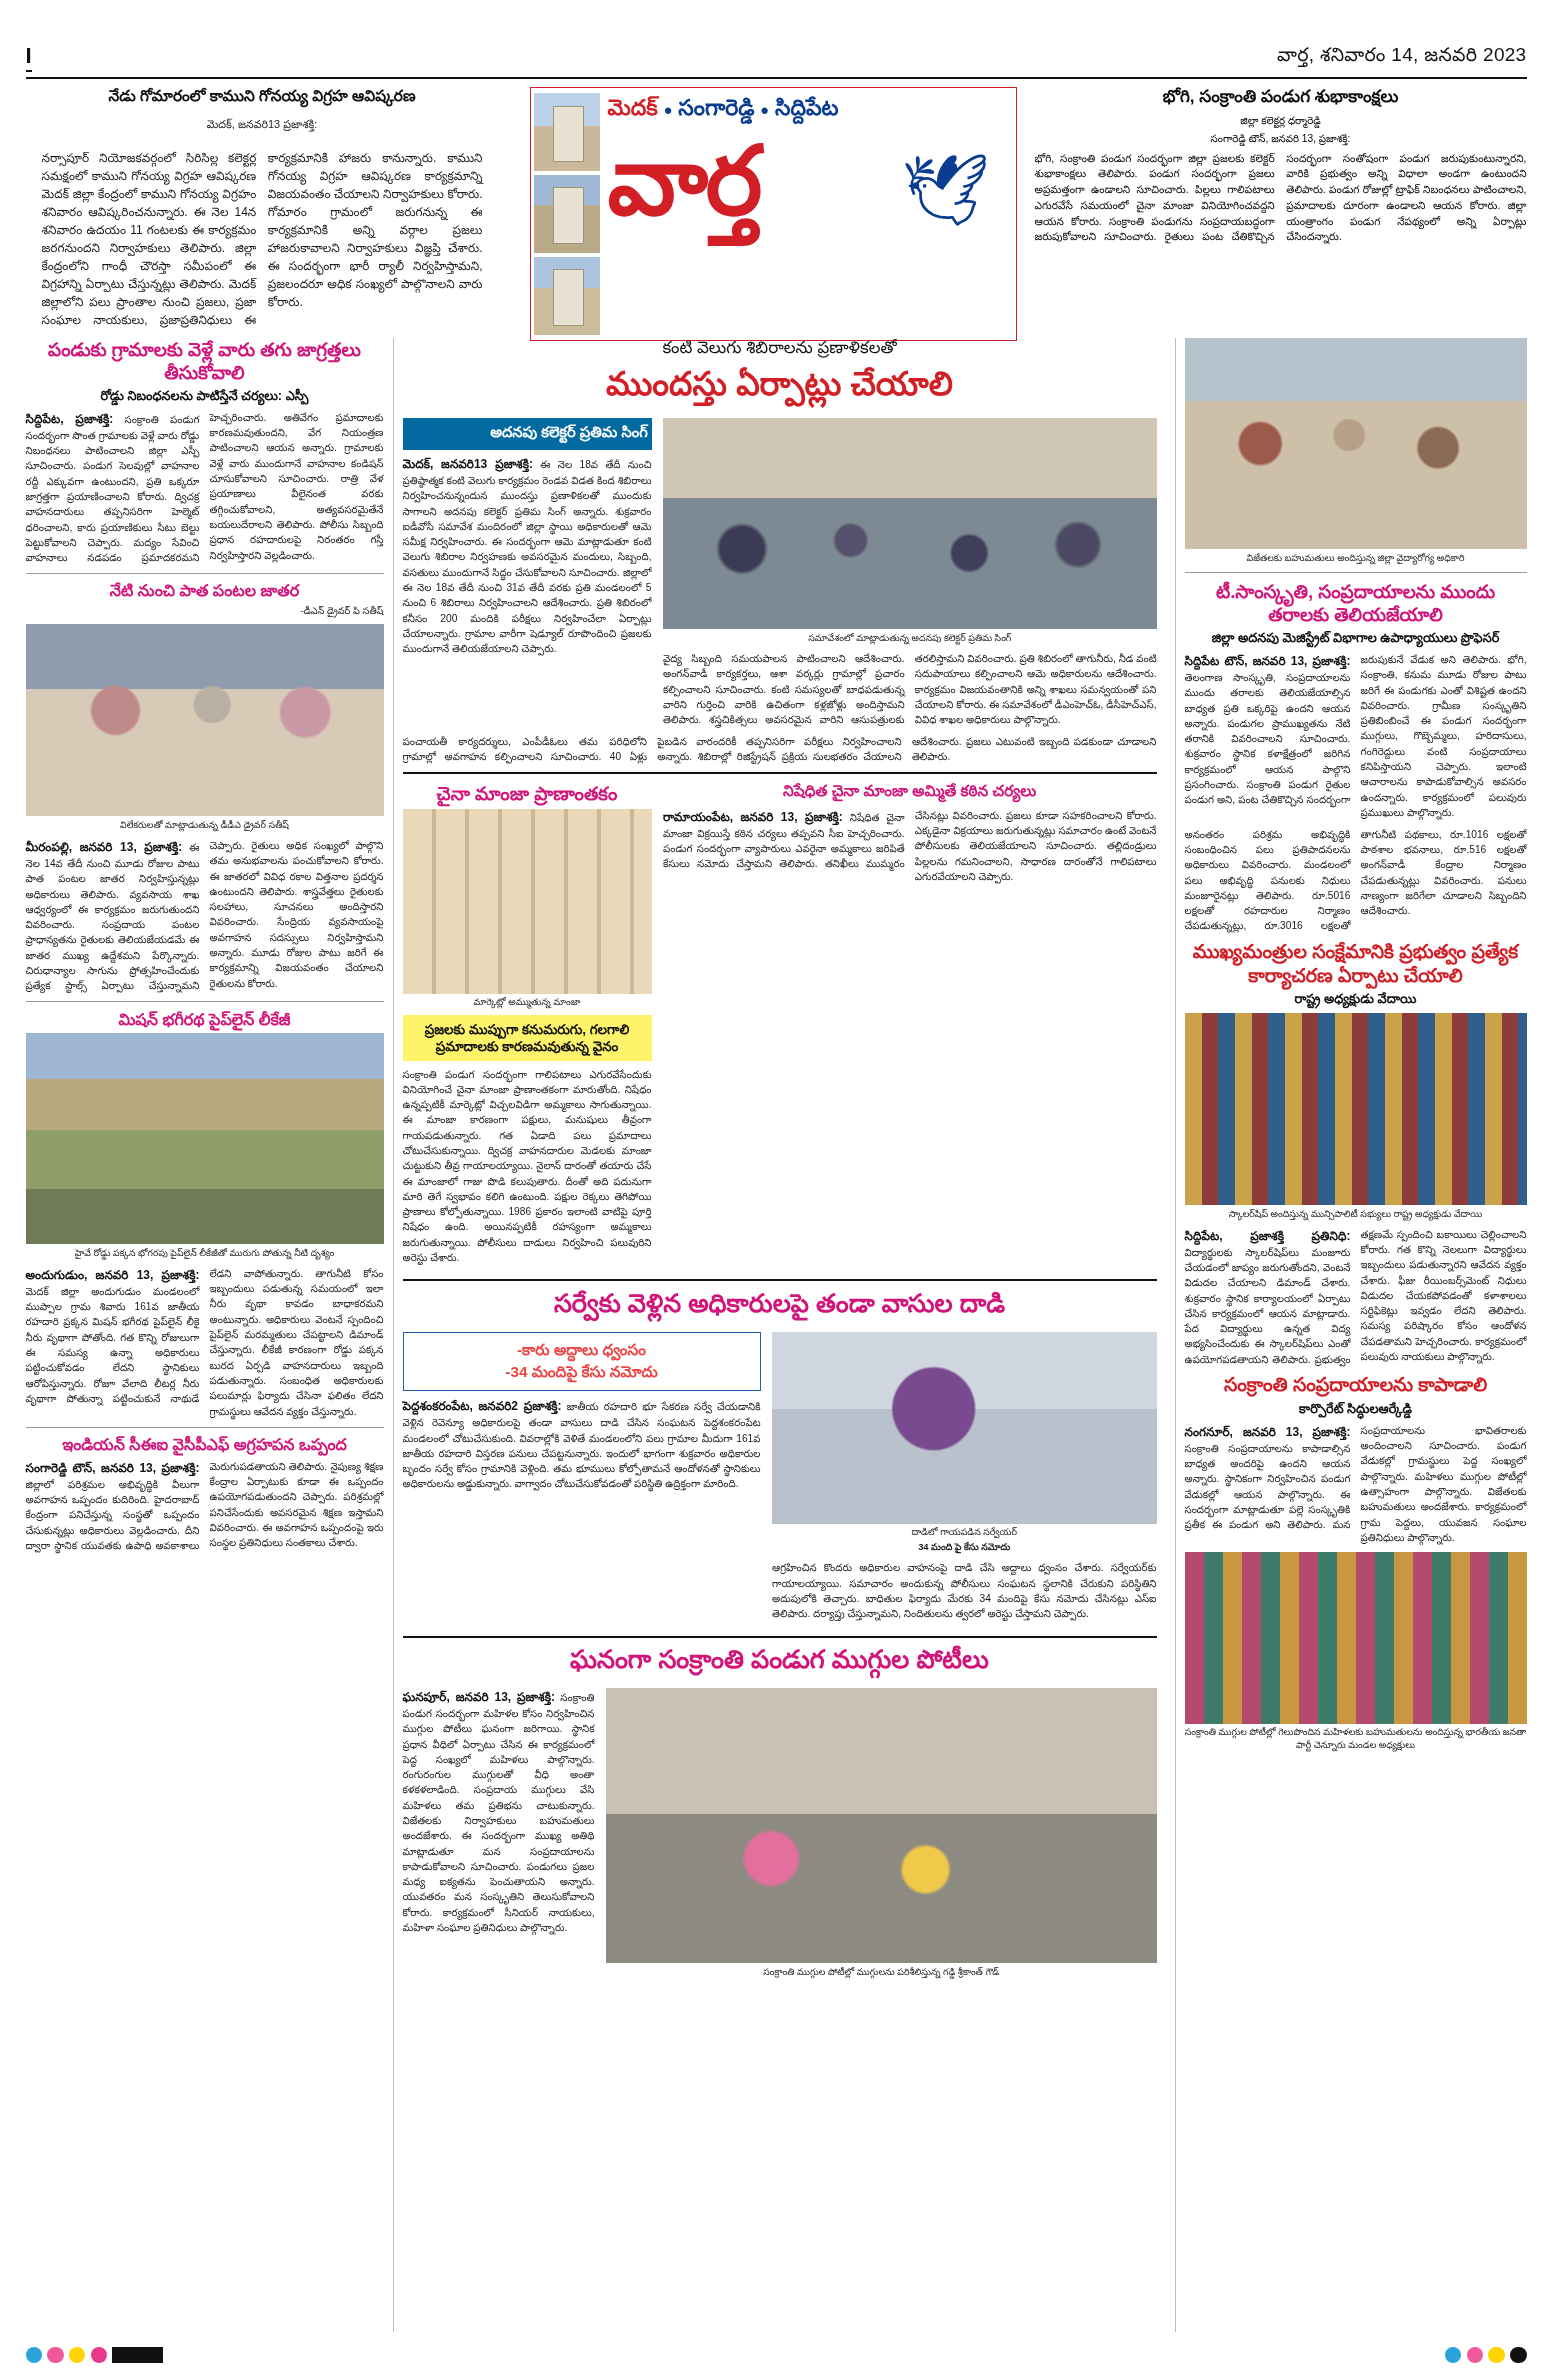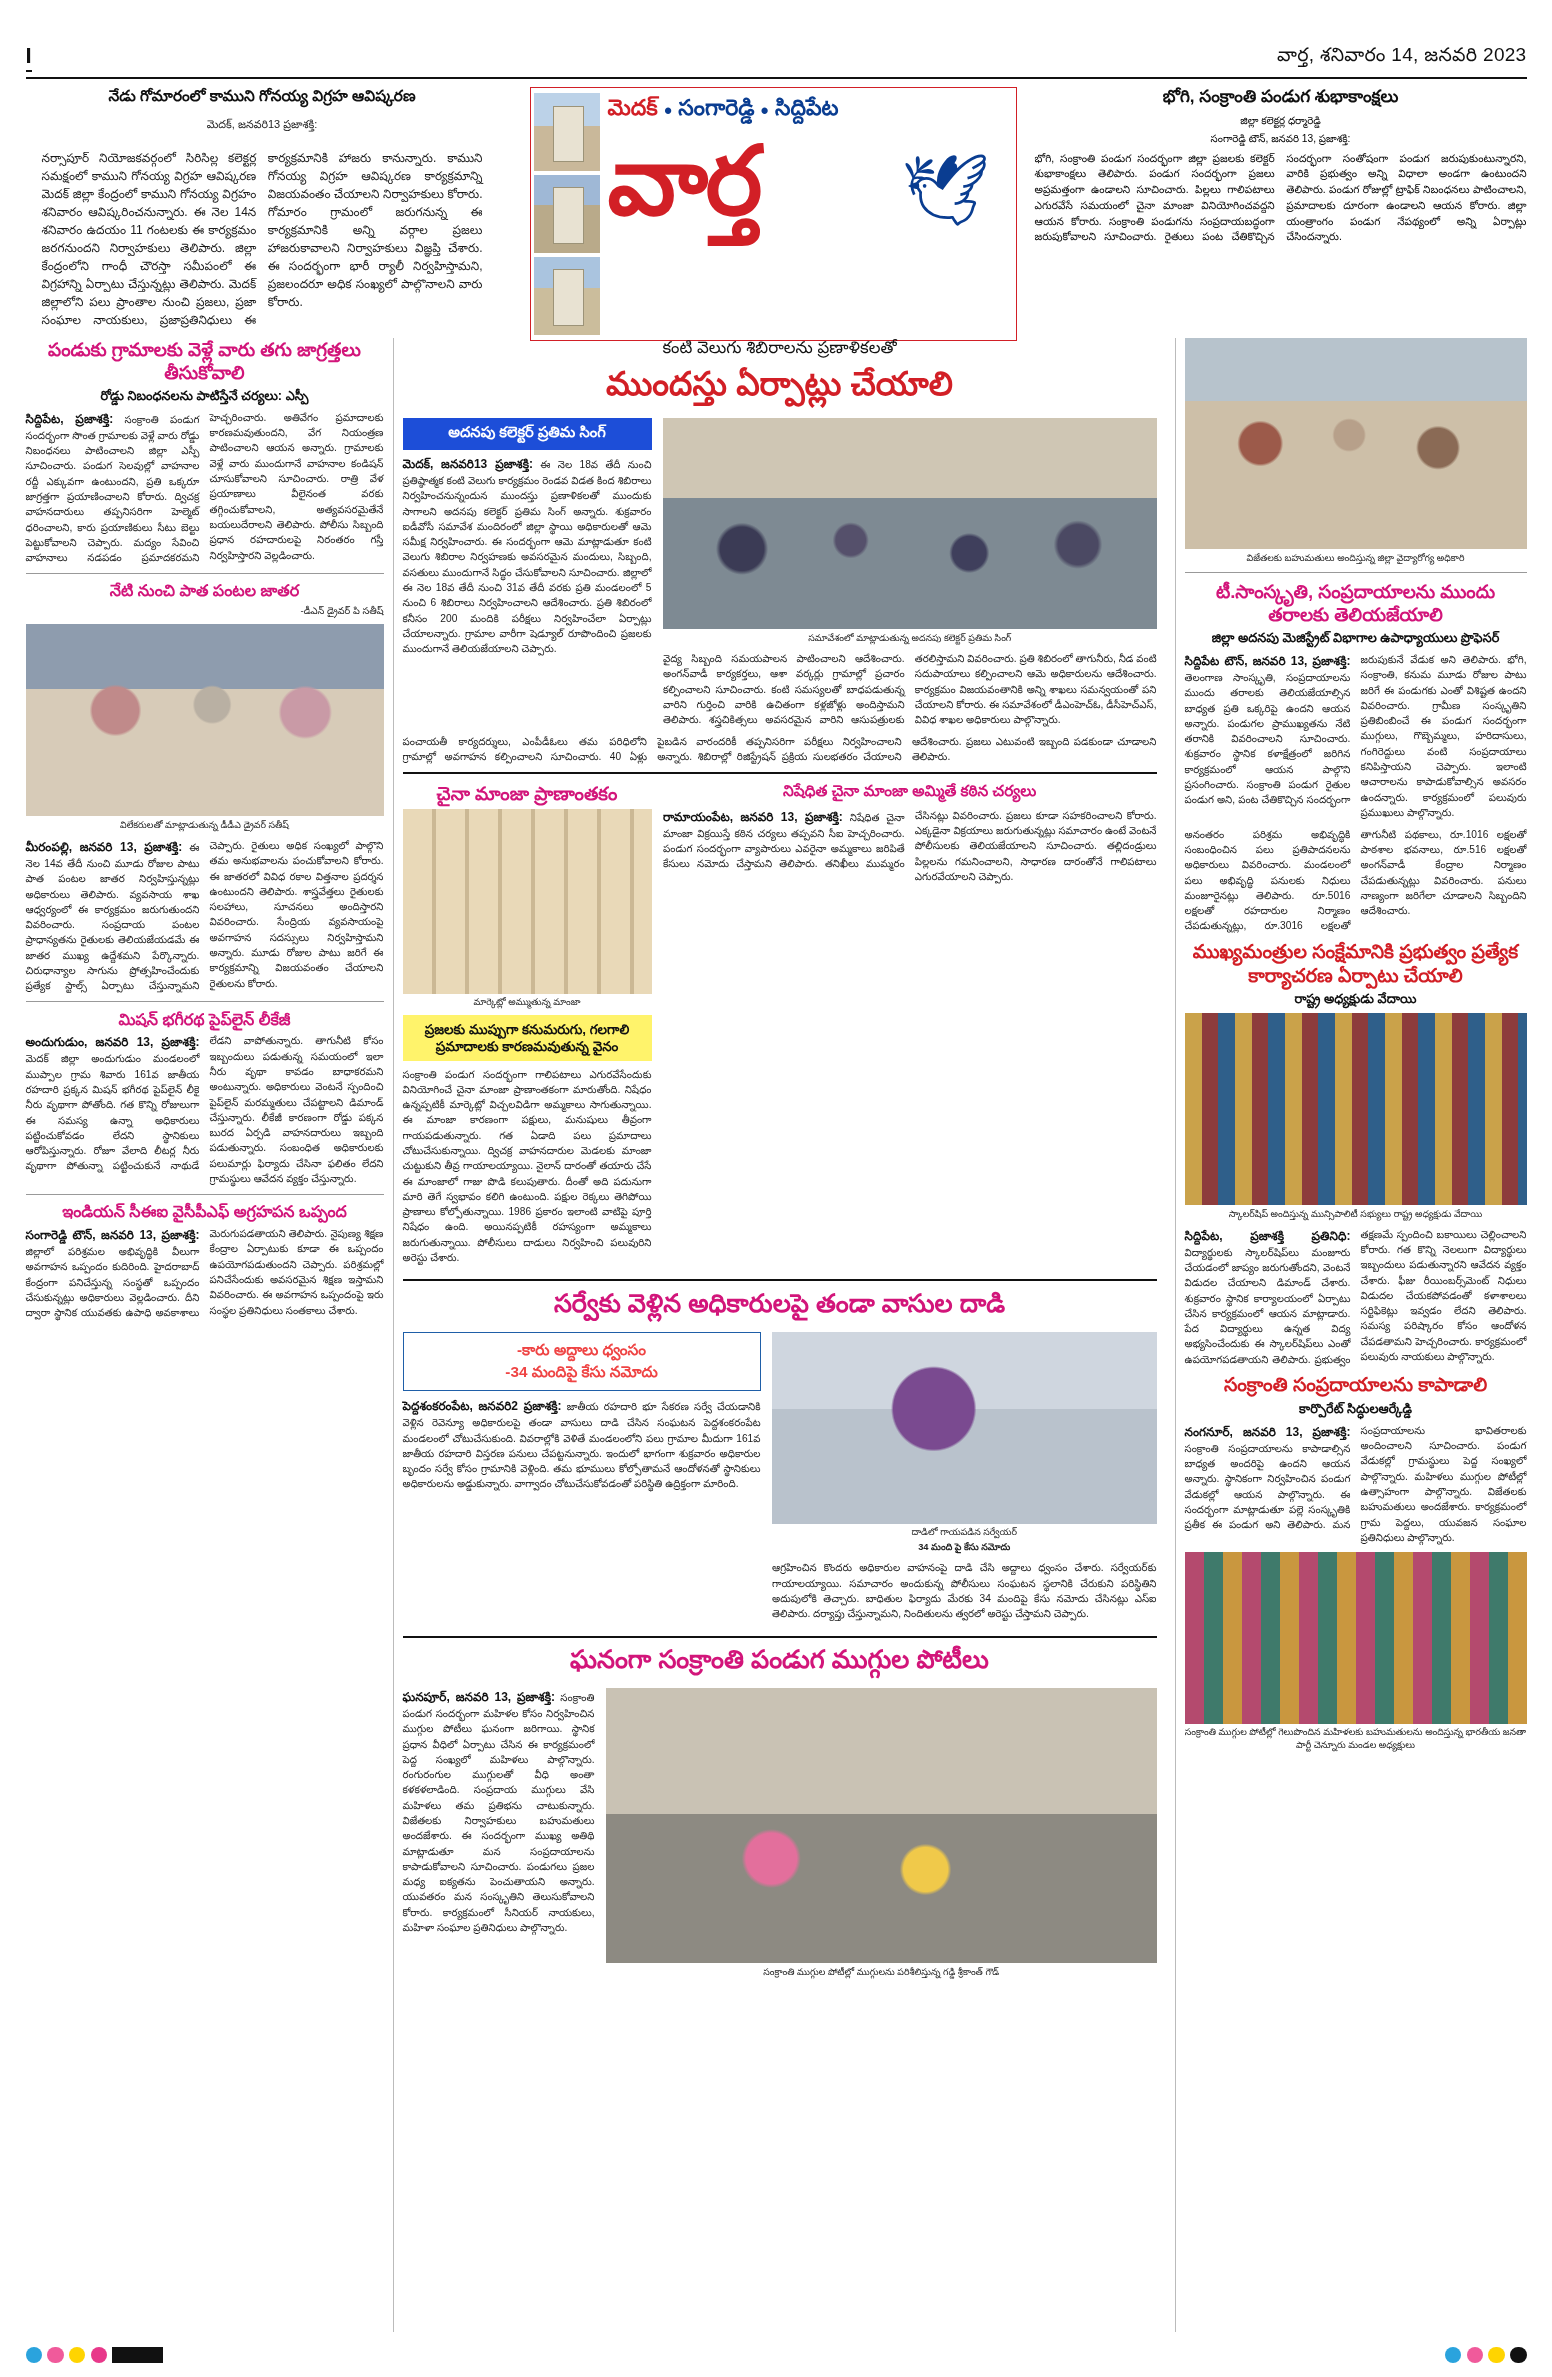--- a/index.html
+++ b/index.html
@@ -151,21 +151,21 @@
       linear-gradient(#dcd3c2,#9aa6ae);}
   .im-rangoli{background:
       radial-gradient(circle at 30% 62%, #e36f9c 0 6%, transparent 7%),
       radial-gradient(circle at 58% 66%, #f0c94a 0 6%, transparent 7%),
       linear-gradient(#c9c2b4 0 46%, #8d8a82 46% 100%);}
   .im-women{background:
       repeating-linear-gradient(90deg,#b44a6e 0 19px,#3f7a6b 19px 38px,#c9973f 38px 57px),
       linear-gradient(#cdd5dd,#9fa8ae);}
 
   .box-blue{
-    background:#1d4ed8;color:#fff;font-weight:bold;text-align:center;
+    background:#0369a1;color:#fff;font-weight:bold;text-align:right;
     font-size:14.7px;padding:5.7px 3.8px;margin:0 0 5.1px;
   }
   .box-yellow{
     background:#fff36b;color:#111;font-weight:bold;text-align:center;
     font-size:13.4px;padding:5.7px 3.8px;margin:0 0 5.1px;line-height:1.3;
   }
   .box-pinkline{
     color:#d2157a;font-weight:bold;text-align:center;font-size:15.3px;margin:0 0 5.1px;
   }
   .box-outline{
@@ -261,20 +261,24 @@
         <div class="txt txt2">
           <span class="dateline">మీరంపల్లి, జనవరి 13, ప్రజాశక్తి:</span>
           <span>ఈ నెల 14వ తేదీ నుంచి మూడు రోజుల పాటు పాత పంటల జాతర నిర్వహిస్తున్నట్లు అధికారులు తెలిపారు. వ్యవసాయ శాఖ ఆధ్వర్యంలో ఈ కార్యక్రమం జరుగుతుందని వివరించారు. సంప్రదాయ పంటల ప్రాధాన్యతను రైతులకు తెలియజేయడమే ఈ జాతర ముఖ్య ఉద్దేశమని పేర్కొన్నారు. చిరుధాన్యాల సాగును ప్రోత్సహించేందుకు ప్రత్యేక స్టాల్స్ ఏర్పాటు చేస్తున్నామని చెప్పారు. రైతులు అధిక సంఖ్యలో పాల్గొని తమ అనుభవాలను పంచుకోవాలని కోరారు. ఈ జాతరలో వివిధ రకాల విత్తనాల ప్రదర్శన ఉంటుందని తెలిపారు. శాస్త్రవేత్తలు రైతులకు సలహాలు, సూచనలు అందిస్తారని వివరించారు. సేంద్రియ వ్యవసాయంపై అవగాహన సదస్సులు నిర్వహిస్తామని అన్నారు. మూడు రోజుల పాటు జరిగే ఈ కార్యక్రమాన్ని విజయవంతం చేయాలని రైతులను కోరారు.</span>
         </div>
       </div>
 
       <div class="rule"></div>
 
       <div>
         <div class="hl-pink sm">మిషన్ భగీరథ పైప్‌లైన్ లీకేజీ</div>
+        <figure>
+          <div class="imgbox im-pipe" style="height:211px"></div>
+          <div class="cap">హైవే రోడ్డు పక్కన భోగరపు పైప్‌లైన్ లీకేజీతో మురుగు పోతున్న నీటి దృశ్యం</div>
+        </figure>
         <div class="txt txt2">
           <span class="dateline">అందుగుడుం, జనవరి 13, ప్రజాశక్తి:</span>
           <span>మెదక్ జిల్లా అందుగుడుం మండలంలో ముప్పాల గ్రామ శివారు 161వ జాతీయ రహదారి ప్రక్కన మిషన్ భగీరథ పైప్‌లైన్ లీకై నీరు వృథాగా పోతోంది. గత కొన్ని రోజులుగా ఈ సమస్య ఉన్నా అధికారులు పట్టించుకోవడం లేదని స్థానికులు ఆరోపిస్తున్నారు. రోజూ వేలాది లీటర్ల నీరు వృథాగా పోతున్నా పట్టించుకునే నాథుడే లేడని వాపోతున్నారు. తాగునీటి కోసం ఇబ్బందులు పడుతున్న సమయంలో ఇలా నీరు వృథా కావడం బాధాకరమని అంటున్నారు. అధికారులు వెంటనే స్పందించి పైప్‌లైన్ మరమ్మతులు చేపట్టాలని డిమాండ్ చేస్తున్నారు. లీకేజీ కారణంగా రోడ్డు పక్కన బురద ఏర్పడి వాహనదారులు ఇబ్బంది పడుతున్నారు. సంబంధిత అధికారులకు పలుమార్లు ఫిర్యాదు చేసినా ఫలితం లేదని గ్రామస్థులు ఆవేదన వ్యక్తం చేస్తున్నారు.</span>
         </div>
       </div>
 
       <div class="rule"></div>
 
       <div>
         <div class="hl-pink sm">ఇండియన్ సీఈఐ వైసీపీఎఫ్ అగ్రహపన ఒప్పంద</div>

